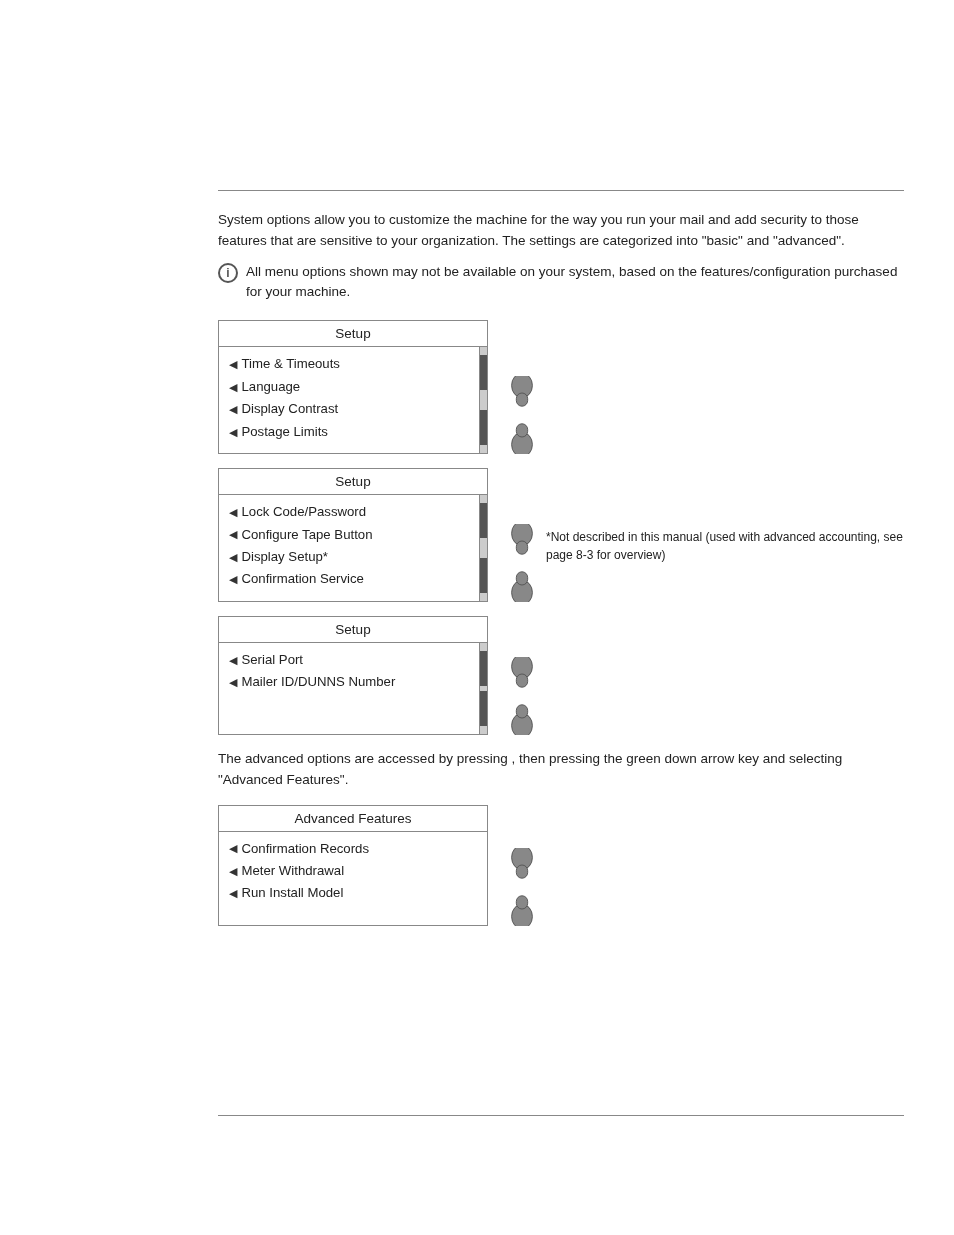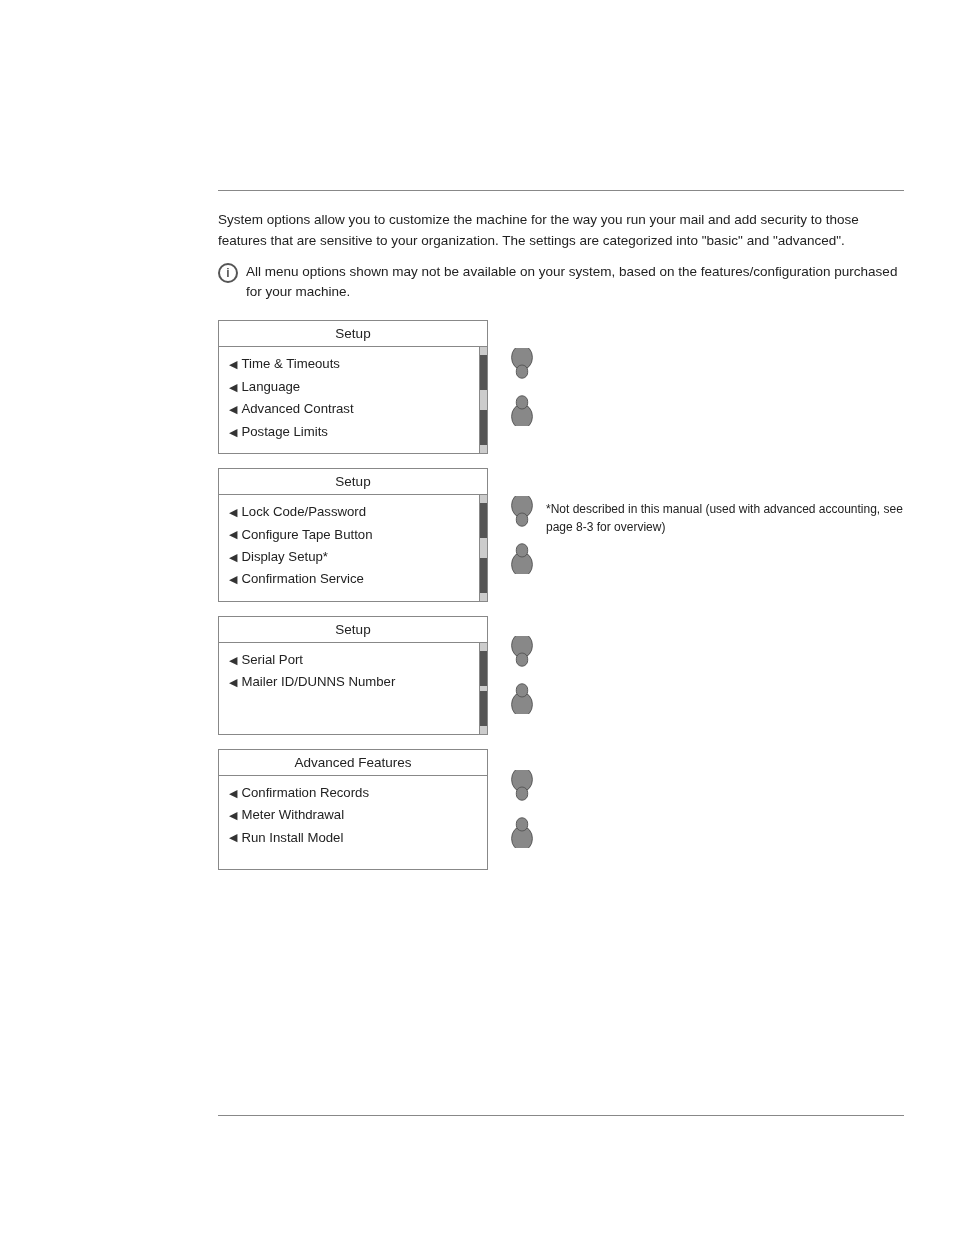--- a/index.html
+++ b/index.html
@@ -74,21 +74,21 @@
       margin-top: 1px;
     }
 
     .note-text {
       font-size: 13.5px;
       line-height: 1.5;
     }
 
     .ui-section {
       display: flex;
-      align-items: center;
+      align-items: flex-end;
       gap: 14px;
       margin-bottom: 14px;
     }
 
     .menu-box {
       border: 1px solid #888;
       width: 270px;
       flex-shrink: 0;
     }
 
@@ -214,21 +214,21 @@
             <div class="menu-item">
               <span class="arrow-left">◀</span>
               <span>Time &amp; Timeouts</span>
             </div>
             <div class="menu-item">
               <span class="arrow-left">◀</span>
               <span>Language</span>
             </div>
             <div class="menu-item">
               <span class="arrow-left">◀</span>
-              <span>Advanced Contrast</span>
+              <span>Display Contrast</span>
             </div>
             <div class="menu-item">
               <span class="arrow-left">◀</span>
               <span>Postage Limits</span>
             </div>
           </div>
           <div class="scrollbar-col">
             <div class="scrollbar-thumb top"></div>
             <div class="scrollbar-thumb bottom"></div>
           </div>
@@ -329,20 +329,21 @@
         </div>
         <div class="down-btn">
           <svg viewBox="0 0 28 36">
             <ellipse cx="14" cy="26" rx="11" ry="13" fill="#888" stroke="#555" stroke-width="1"></ellipse>
             <rect x="8" y="4" width="12" height="14" rx="6" fill="#888" stroke="#555" stroke-width="1"></rect>
           </svg>
         </div>
       </div>
     </div>
 
+    <p class="advanced-section-text">The advanced options are accessed by pressing      , then pressing the green down arrow key and selecting "Advanced Features".</p>
 
     <div class="ui-section">
       <div class="menu-box">
         <div class="menu-header">Advanced Features</div>
         <div class="menu-body">
           <div class="menu-item">
             <span class="arrow-left">◀</span>
             <span>Confirmation Records</span>
           </div>
           <div class="menu-item">

